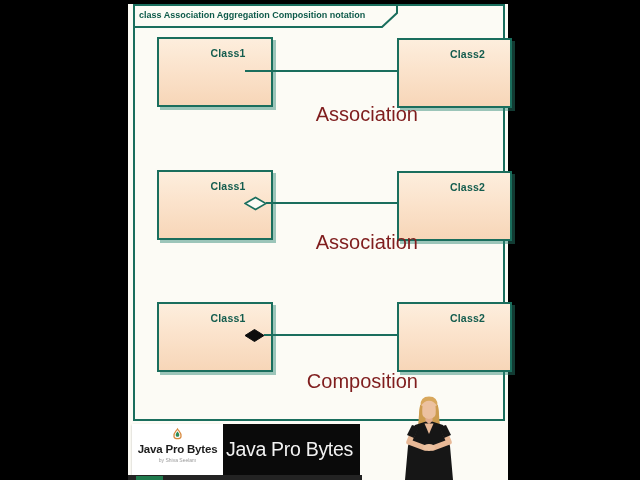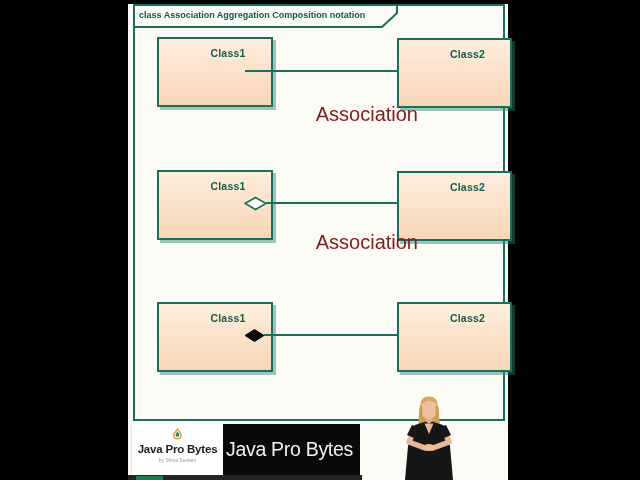--- a/index.html
+++ b/index.html
@@ -98,20 +98,21 @@
   <div class="cls" style="left:29px;top:302px;">
     <span>Class1</span>
   </div>
   <div class="cls" style="left:269px;top:302px;width:85px;">
     <span>Class2</span>
   </div>
   <svg class="diamond" style="left:116px;top:328px;" width="21" height="15" viewBox="0 0 21 15">
     <polygon points="1,7.5 10.5,1.5 20,7.5 10.5,13.5" fill="#0d0d0d" stroke="#0d0d0d" stroke-width="1"></polygon>
   </svg>
   <div class="conn-line" style="left:136px;top:334px;width:133px;"></div>
+  <div class="rel-label" style="top:370px;">Composition</div>
 
   <div class="logo-card">
     <svg class="logo-icon" width="13" height="15" viewBox="0 0 13 15">
       <path d="M6.5,2 C8.5,5 10.8,6 10,9.6 C9.4,12.4 3.6,12.4 3,9.6 C2.2,6 4.5,5 6.5,2 Z" fill="none" stroke="#d88a3f" stroke-width="1.3"></path>
       <path d="M6.5,4.5 C7.6,6 8.6,6.6 8.2,8.8 C8,10.2 5,10.2 4.8,8.8 C4.4,6.6 5.4,6 6.5,4.5 Z" fill="#2e8b57"></path>
     </svg>
     <span class="logo-title">Java Pro Bytes</span>
     <span class="logo-tagline">by Shiva Seelam</span>
   </div>
 

